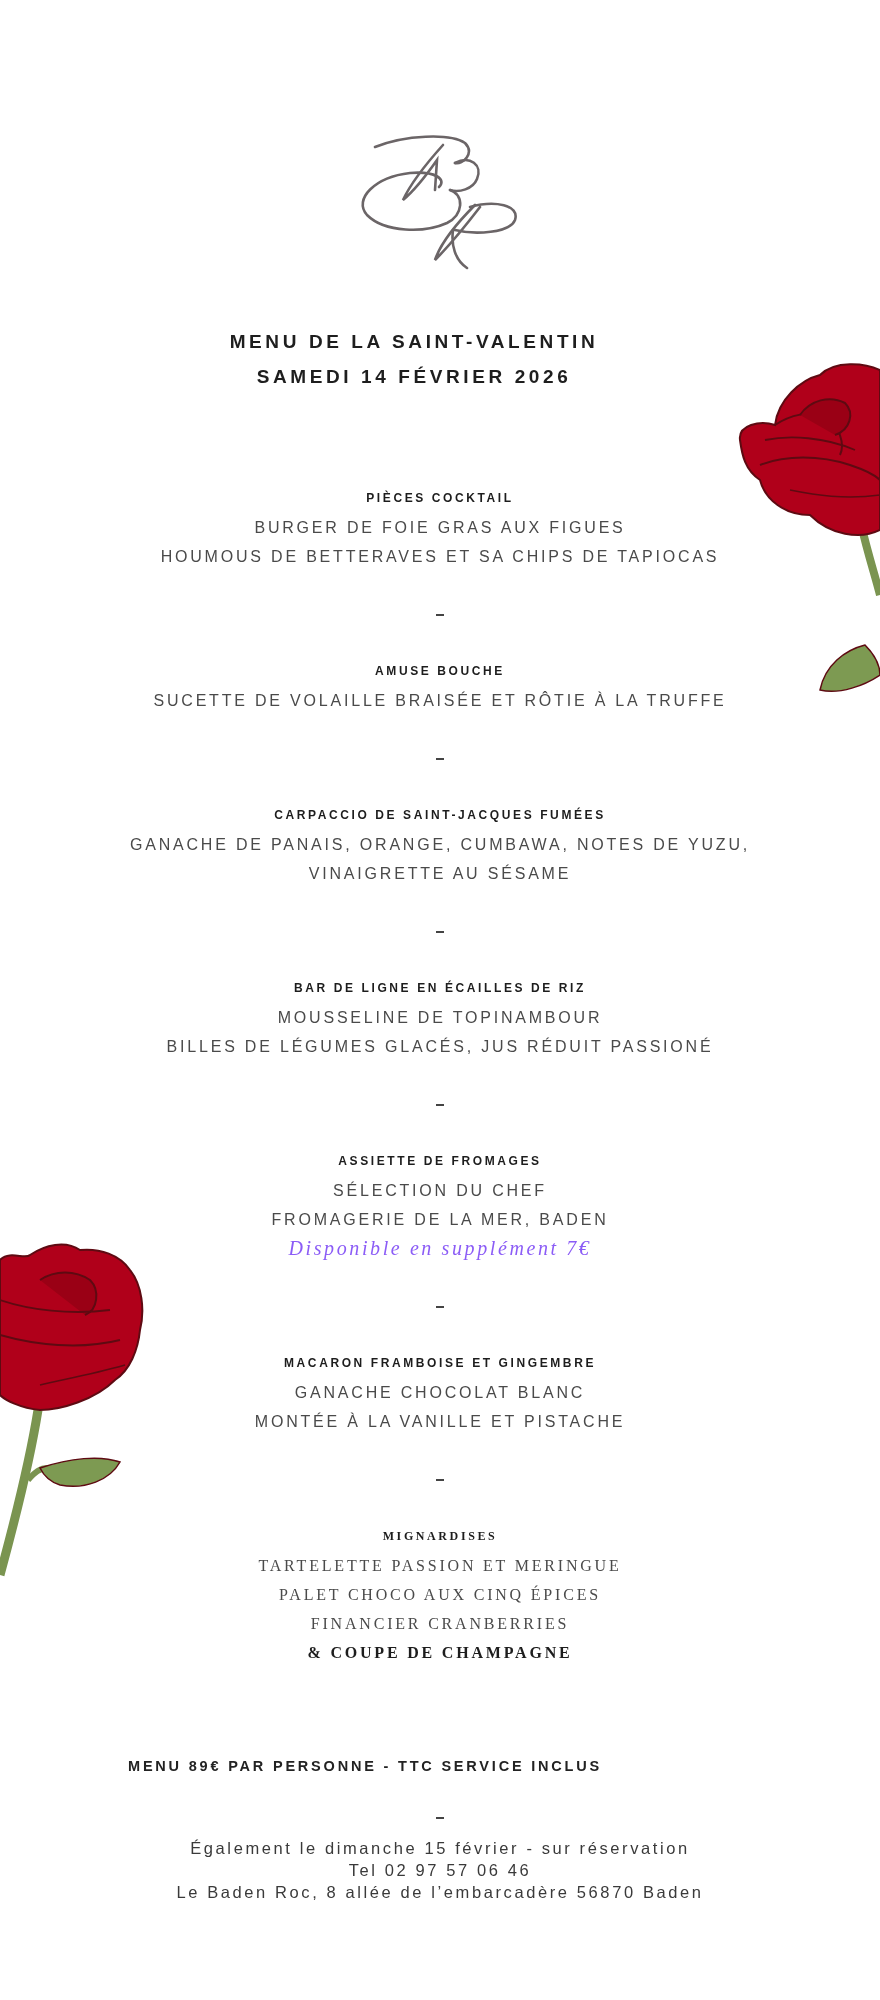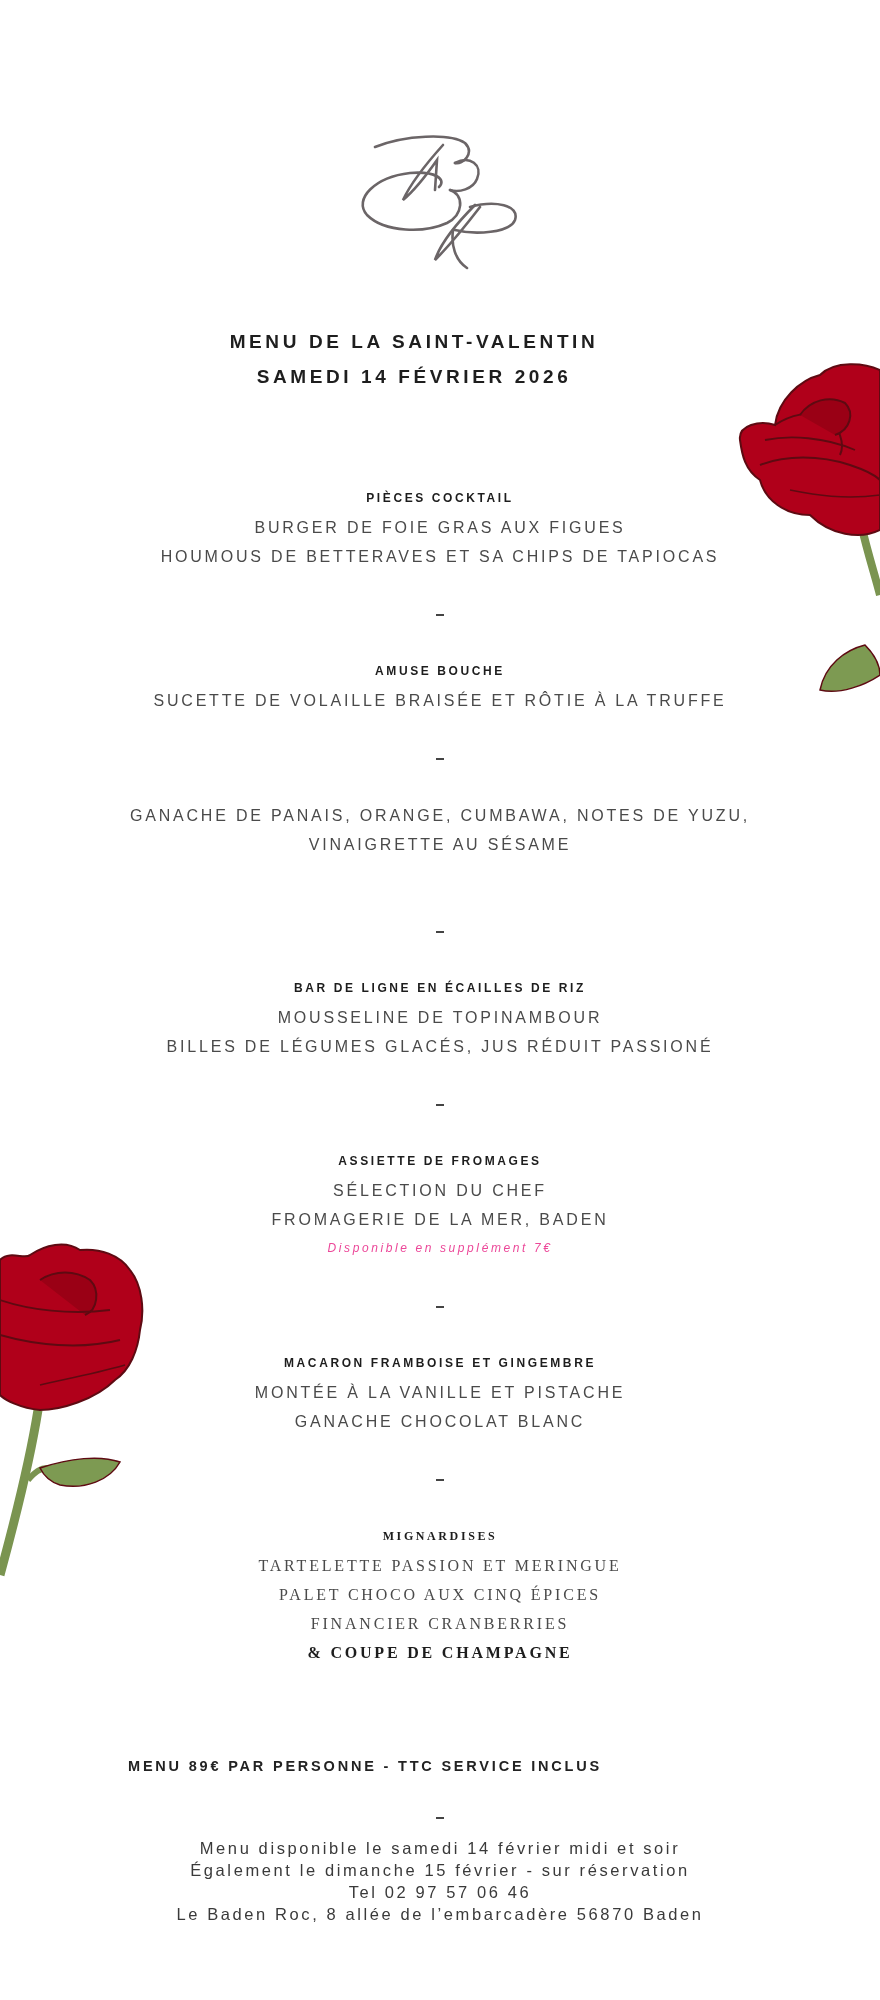--- a/index.html
+++ b/index.html
@@ -6,21 +6,21 @@
   body { width: 880px; height: 2000px; position: relative; overflow: hidden;
          font-family: "Liberation Sans", "DejaVu Sans", sans-serif; color: #333; }
   .page { position: absolute; left: 0; top: 0; width: 880px; height: 2000px; }
   .logo { position: absolute; left: 355px; top: 135px; width: 170px; height: 140px; }
   .title-line { position: absolute; left: 0; width: 828px; text-align: center;
                 font-size: 19px; letter-spacing: 3.6px; color: #1e1e1e; font-weight: 600; }
   .section { position: absolute; left: 0; width: 880px; text-align: center; }
   .sec-title { font-size: 12px; font-weight: 700; letter-spacing: 2.6px; color: #1d1d1d;
                line-height: 29px; }
   .sec-line { font-size: 16px; letter-spacing: 2.8px; color: #4a4a4a; line-height: 29px; }
-  .sec-note { font-size: 12px; letter-spacing: 2.6px; color: #ec4899; font-style: italic; line-height: 29px; }
+  .sec-note { font-size: 20px; letter-spacing: 2.6px; color: #8b5cf6; font-style: italic; line-height: 29px; font-family: Liberation Serif, serif; }
   .sec-bold { font-size: 16px; font-weight: 700; letter-spacing: 2.8px; color: #1d1d1d; line-height: 29px; }
   .sep { position: absolute; left: 436px; width: 8px; height: 2px; background: #444; }
   .price { position: absolute; left: 0; width: 730px; text-align: center; top: 1758px;
            font-size: 14.5px; font-weight: 700; letter-spacing: 2.8px; color: #222; }
   .footer { position: absolute; left: 0; width: 880px; top: 1837px; text-align: center; }
   .footer div { font-size: 16.5px; letter-spacing: 2.6px; color: #3a3a3a; line-height: 22px; }
   .rose-right { position: absolute; left: 730px; top: 355px; width: 150px; height: 355px; }
   .rose-left { position: absolute; left: 0; top: 1240px; width: 150px; height: 345px; }
 </style>
 </head>
@@ -50,20 +50,21 @@
   </div>
   <div class="sep" style="top:614px;"></div>
 
   <div class="section" style="top:657px;">
     <div class="sec-title">AMUSE BOUCHE</div>
     <div class="sec-line">SUCETTE DE VOLAILLE BRAISÉE ET RÔTIE À LA TRUFFE</div>
   </div>
   <div class="sep" style="top:758px;"></div>
 
   <div class="section" style="top:801px;">
+    <div class="sec-title">CARPACCIO DE SAINT-JACQUES FUMÉES</div>
     <div class="sec-line">GANACHE DE PANAIS, ORANGE, CUMBAWA, NOTES DE YUZU,</div>
     <div class="sec-line">VINAIGRETTE AU SÉSAME</div>
   </div>
   <div class="sep" style="top:931px;"></div>
 
   <div class="section" style="top:974px;">
     <div class="sec-title">BAR DE LIGNE EN ÉCAILLES DE RIZ</div>
     <div class="sec-line">MOUSSELINE DE TOPINAMBOUR</div>
     <div class="sec-line">BILLES DE LÉGUMES GLACÉS, JUS RÉDUIT PASSIONÉ</div>
   </div>
@@ -72,38 +73,37 @@
   <div class="section" style="top:1147px;">
     <div class="sec-title">ASSIETTE DE FROMAGES</div>
     <div class="sec-line">SÉLECTION DU CHEF</div>
     <div class="sec-line">FROMAGERIE DE LA MER, BADEN</div>
     <div class="sec-note">Disponible en supplément 7€</div>
   </div>
   <div class="sep" style="top:1306px;"></div>
 
   <div class="section" style="top:1349px;">
     <div class="sec-title">MACARON FRAMBOISE ET GINGEMBRE</div>
+    <div class="sec-line">GANACHE CHOCOLAT BLANC</div>
     <div class="sec-line">MONTÉE À LA VANILLE ET PISTACHE</div>
-    <div class="sec-line">GANACHE CHOCOLAT BLANC</div>
   </div>
   <div class="sep" style="top:1479px;"></div>
 
   <div class="section" style="top:1522px;font-family:Liberation Serif, serif;">
     <div class="sec-title">MIGNARDISES</div>
     <div class="sec-line">TARTELETTE PASSION ET MERINGUE</div>
     <div class="sec-line">PALET CHOCO AUX CINQ ÉPICES</div>
     <div class="sec-line">FINANCIER CRANBERRIES</div>
     <div class="sec-bold">&amp; COUPE DE CHAMPAGNE</div>
   </div>
 
   <div class="price">MENU 89€ PAR PERSONNE - TTC SERVICE INCLUS</div>
   <div class="sep" style="top:1817px;"></div>
 
   <div class="footer">
-    <div>Menu disponible le samedi 14 février midi et soir</div>
     <div>Également le dimanche 15 février - sur réservation</div>
     <div>Tel 02 97 57 06 46</div>
     <div>Le Baden Roc, 8 allée de l’embarcadère 56870 Baden</div>
   </div>
 
   <svg class="rose-right" viewBox="0 0 150 355">
     <path d="M130 165 C138 200, 145 220, 150 240" stroke="#7a9450" stroke-width="8" fill="none"></path>
     <path d="M90 335 C95 310, 115 295, 135 290 C145 300, 150 310, 150 320 C135 330, 110 340, 90 335 Z" fill="#7d9a52" stroke="#5e0a12" stroke-width="1.5"></path>
     <path d="M10 85 C8 70, 30 65, 45 70 C48 45, 70 25, 90 20 C105 5, 135 8, 150 15 L150 175 C130 185, 100 180, 80 160 C55 160, 35 145, 30 125 C15 115, 12 100, 10 85 Z" fill="#b0001a" stroke="#5e0a12" stroke-width="2"></path>
     <path d="M45 70 C60 60, 80 55, 95 62 C110 70, 115 90, 110 100" fill="none" stroke="#5e0a12" stroke-width="2"></path>

